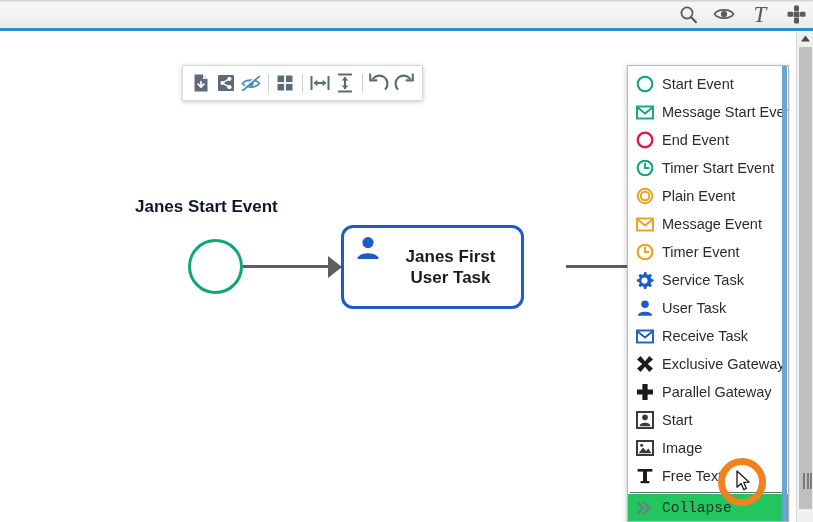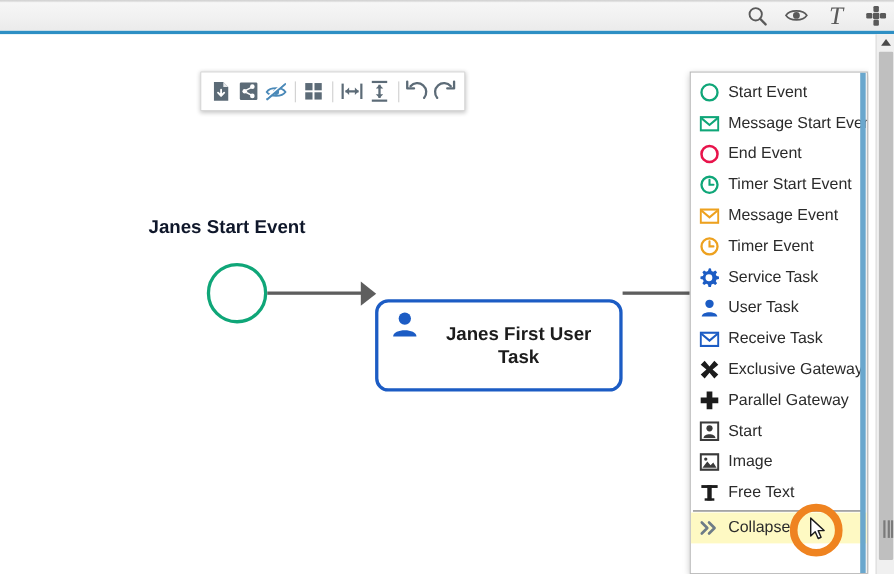--- a/index.html
+++ b/index.html
@@ -97,25 +97,24 @@
     position: absolute;
     left: 328px; top: 222px;
     width: 0; height: 0;
     border-left: 14px solid #5e5e5e;
     border-top: 11px solid transparent;
     border-bottom: 11px solid transparent;
   }
 
   .task-node {
     position: absolute; left: 341px; top: 191px;
-    width: 225px; height: 84px;
+    width: 183px; height: 84px;
     border: 3px solid #1c5cc4;
     border-radius: 12px;
     background: #ffffff;
-    margin-top: 47px;
   }
   .task-icon {
     position: absolute; left: 10px; top: 6px;
     width: 28px; height: 28px;
     color: #1c5cc4;
   }
   .task-text {
     position: absolute;
     left: 44px; right: 8px; top: 0; bottom: 0;
     display: flex; align-items: center; justify-content: center;
@@ -138,21 +137,22 @@
   .palette-list { padding: 4px 0 0 0; }
   .palette-item {
     display: flex; align-items: center;
     height: 28px;
     padding-left: 6px;
     cursor: pointer;
     font-size: 14.5px;
     color: #2b2b2b;
   }
   .palette-item.selected {
-    background: #fef9c3;
+    background: #22c55e;
+    font-family: Liberation Mono, monospace;
   }
   .pi-icon {
     width: 21px; height: 21px;
     margin-right: 7px;
     display: flex; align-items: center; justify-content: center;
     flex: 0 0 auto;
   }
   .pi-icon svg { display: block; }
   .pi-label { white-space: nowrap; }
   .palette-divider {
@@ -381,20 +381,29 @@
         <div class="palette-item">
           <span class="pi-icon">
             <svg width="18" height="18" viewBox="0 0 18 18">
               <circle cx="9" cy="9" r="7.3" fill="none" stroke="#0fa678" stroke-width="2.1"></circle>
               <path d="M9 4.4 V9 H12.6" fill="none" stroke="#0fa678" stroke-width="1.9" stroke-linecap="round"></path>
             </svg>
           </span>
           <span class="pi-label">Timer Start Event</span>
         </div>
 
+        <div class="palette-item">
+          <span class="pi-icon">
+            <svg width="18" height="18" viewBox="0 0 18 18">
+              <circle cx="9" cy="9" r="7.3" fill="none" stroke="#eda11f" stroke-width="2"></circle>
+              <circle cx="9" cy="9" r="4.3" fill="none" stroke="#eda11f" stroke-width="2"></circle>
+            </svg>
+          </span>
+          <span class="pi-label">Plain Event</span>
+        </div>
 
         <div class="palette-item">
           <span class="pi-icon">
             <svg width="18" height="15" viewBox="0 0 18 15">
               <rect x="1" y="1.5" width="16" height="12" fill="none" stroke="#eda11f" stroke-width="1.9"></rect>
               <path d="M1.6 2.4 L9 8.6 L16.4 2.4" fill="none" stroke="#eda11f" stroke-width="1.9"></path>
             </svg>
           </span>
           <span class="pi-label">Message Event</span>
         </div>

